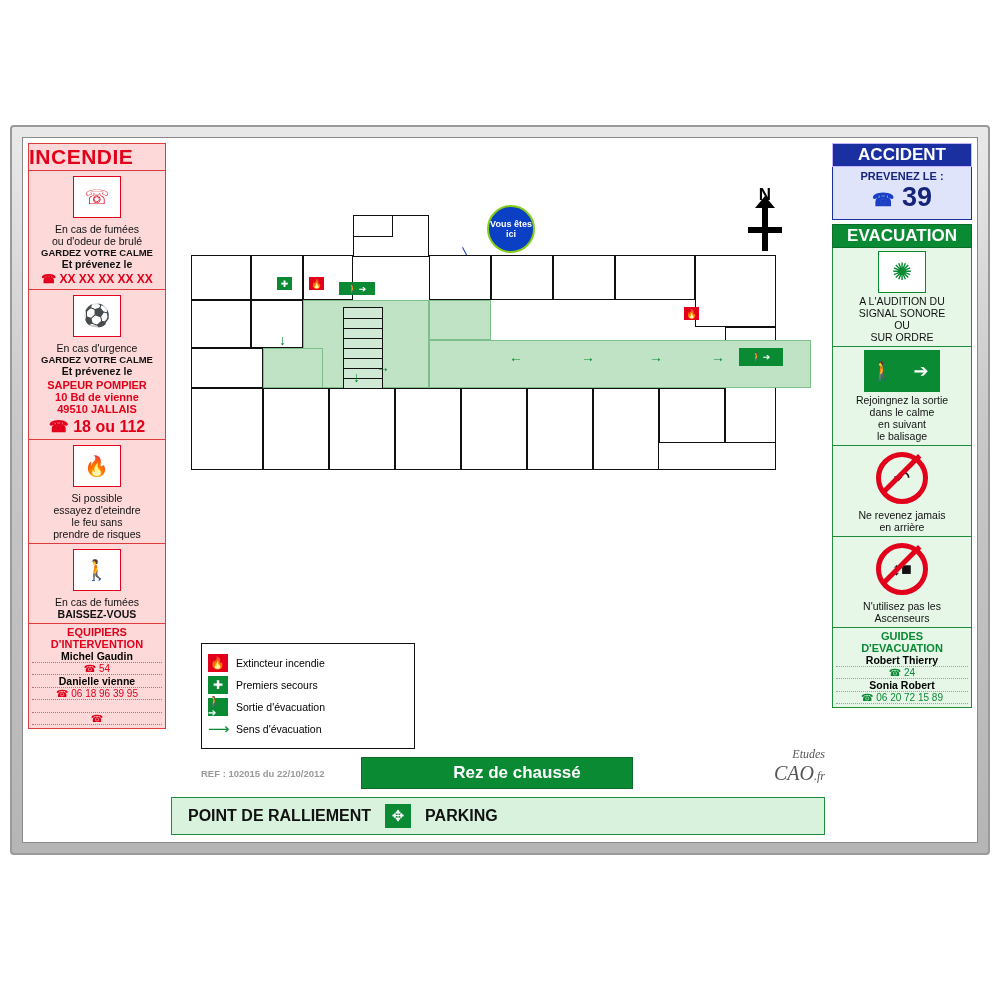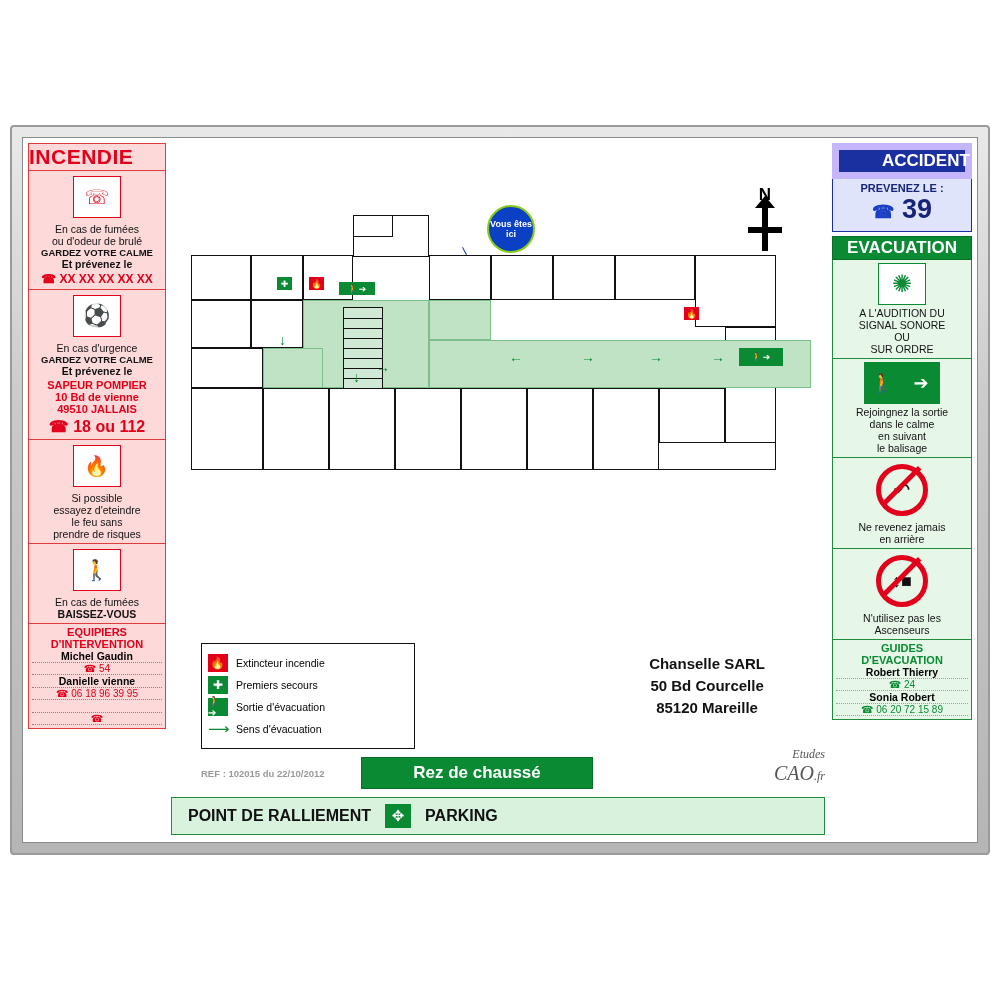--- a/index.html
+++ b/index.html
@@ -33,21 +33,21 @@
   .eq-name{font-size:10.5px;font-weight:bold;text-align:center;border-bottom:1px dotted #c46a6a;}
   .eq-tel{font-size:10px;text-align:center;border-bottom:1px dotted #c46a6a;color:#e2001a;}
 
   
   #header{position:absolute;left:148px;top:5px;right:152px;height:40px;background:#e2001a;border:1px solid #b00;}
   #header .t{color:#fff;font-weight:bold;font-size:33px;text-align:center;line-height:40px;letter-spacing:1px;
     font-family:"Liberation Serif",serif;}
 
   
   #rightcol{position:absolute;right:5px;top:5px;width:140px;bottom:5px;}
-  #accident-title{background:#1a2fa0;color:#fff;font-weight:bold;font-size:17px;text-align:left;height:22px;line-height:22px;border:7px solid #c4b5fd;padding-left:43px;}
+  #accident-title{background:#1a2fa0;color:#fff;font-weight:bold;font-size:17px;text-align:center;height:22px;line-height:22px;border:1px solid #c4b5fd;}
   #accident-box{background:#dfe4fb;border:1px solid #1a2fa0;border-top:none;text-align:center;padding:3px 0 6px;}
   #accident-box .l1{font-size:11px;font-weight:bold;color:#16247a;}
   #accident-box .num{font-size:27px;font-weight:bold;color:#16247a;}
   #evac-title{background:#0a8a33;color:#fff;font-weight:bold;font-size:17px;text-align:center;height:22px;line-height:22px;border:1px solid #0a6e29;margin-top:4px;}
   .gbox{background:#e6f7e8;border:1px solid #1e8c3a;border-top:none;text-align:center;font-size:10.5px;color:#111;padding:3px 2px;}
   #guides{background:#e6f7e8;border:1px solid #1e8c3a;border-top:none;padding:2px 3px 3px;}
   #guides .hd{color:#0a8a33;font-weight:bold;font-size:11px;text-align:center;line-height:12px;}
   .g-name{font-size:10.5px;font-weight:bold;text-align:center;border-bottom:1px dotted #7ab887;}
   .g-tel{font-size:10px;text-align:center;border-bottom:1px dotted #7ab887;color:#0a8a33;}
 
@@ -74,21 +74,21 @@
   .ic-arrow{color:#0a8a33;font-size:15px;text-align:center;line-height:18px;}
   .lg-ic .gl{position:absolute;inset:0;display:flex;align-items:center;justify-content:center;color:#fff;font-size:12px;}
 
   
   #company{position:absolute;right:60px;bottom:118px;text-align:center;font-weight:bold;font-size:15px;line-height:22px;color:#111;}
   #etudescao{position:absolute;right:0px;bottom:52px;font-family:"Liberation Serif",serif;font-style:italic;color:#555;font-size:12px;text-align:right;}
   #etudescao .big{font-size:20px;}
 
   #ref{position:absolute;left:30px;bottom:58px;font-size:9.5px;color:#999;font-weight:bold;}
   #niveau{position:absolute;left:190px;bottom:48px;width:230px;height:30px;background:#0a8a33;border:1px solid #0a6e29;color:#fff;
-    font-weight:bold;font-size:17px;text-align:center;line-height:30px;}
+    font-weight:bold;font-size:17px;text-align:center;line-height:30px;padding-left:40px;}
   #ralliement{position:absolute;left:0px;bottom:2px;right:0px;height:36px;background:#d9f2dd;border:1px solid #1e8c3a;
     display:flex;align-items:center;}
   #ralliement .t1{font-weight:bold;font-size:16px;margin-left:16px;color:#111;}
   #ralliement .pp{width:26px;height:24px;background:#0a8a33;margin:0 14px;position:relative;}
   #ralliement .pp .gl{position:absolute;inset:0;display:flex;align-items:center;justify-content:center;color:#fff;font-size:15px;}
   #ralliement .t2{font-weight:bold;font-size:16px;color:#111;}
 
   
   #fp{position:absolute;left:20px;top:30px;width:620px;height:280px;}
   .room{position:absolute;background:#fff;border:1px solid #111;box-sizing:border-box;}
@@ -325,25 +325,20 @@
               <span class="gl" style="font-size:10px">🚶➔</span>
             </span>
         <span>Sortie d'évacuation</span>
       </div>
       <div class="lg-row">
         <span class="lg-ic ic-arrow">⟶</span>
         <span>Sens d'évacuation</span>
       </div>
     </div>
 
-    <div id="company">
-      <div>Chanselle SARL</div>
-      <div>50 Bd Courcelle</div>
-      <div>85120 Mareille</div>
-    </div>
 
     <div id="etudescao">
       <span>Etudes</span><br>
       <span class="big">CAO</span><span>.fr</span>
     </div>
 
     <div id="ref">REF : 102015 du 22/10/2012</div>
     <div id="niveau">Rez de chaussé</div>
 
     <div id="ralliement">

